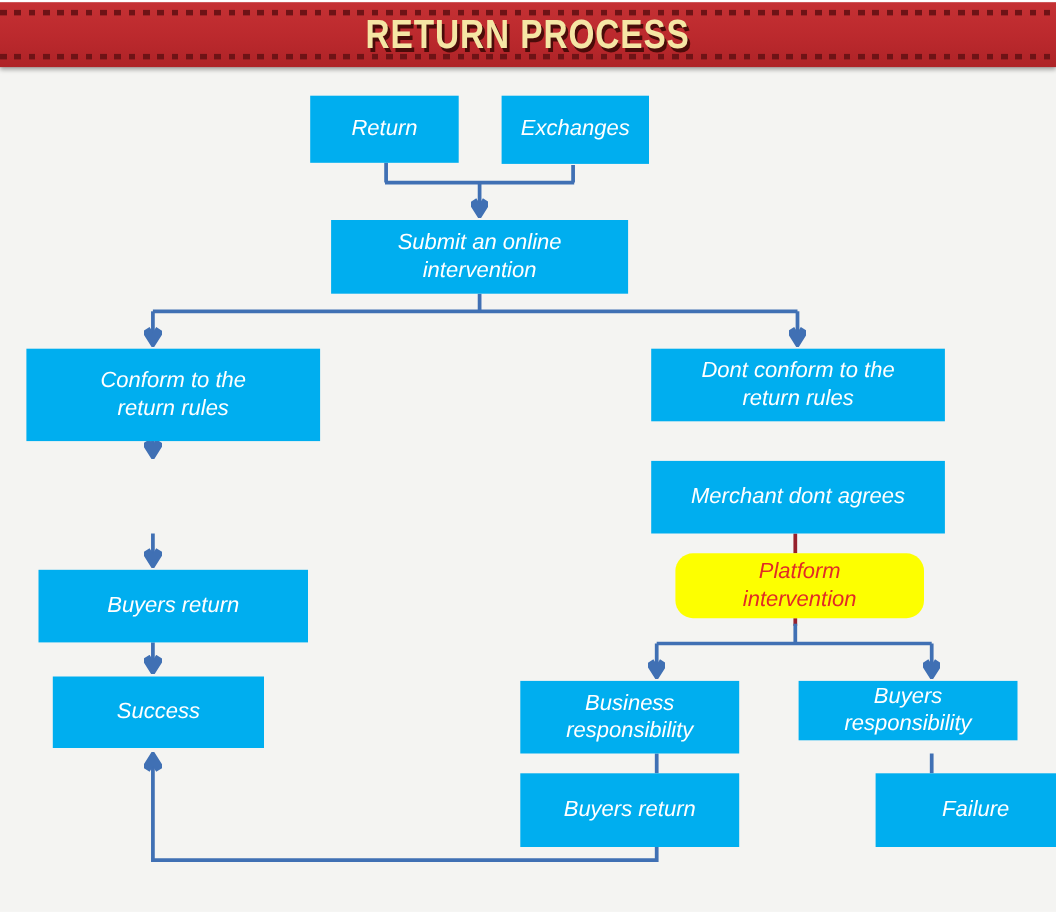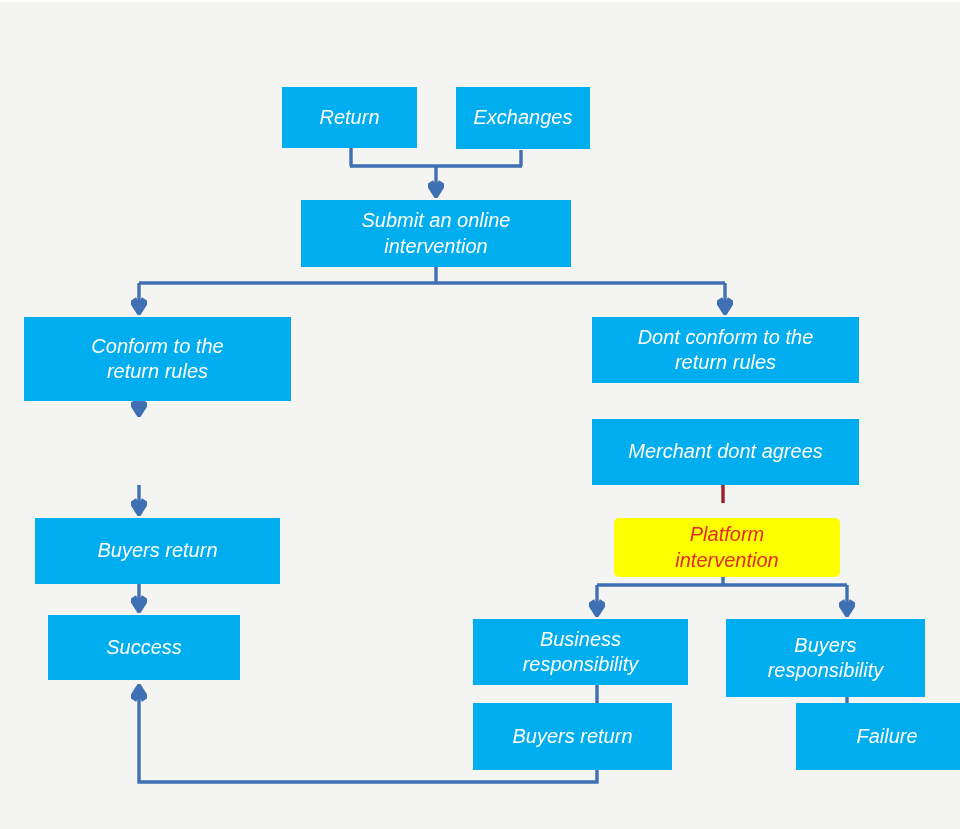--- a/index.html
+++ b/index.html
@@ -45,49 +45,54 @@
     text-shadow:3px 3px 0 var(--banner_text_shadow);
     white-space:nowrap;
   }
   
   .node{
     position:absolute;background:var(--node_fill);color:var(--node_text);
     display:flex;align-items:center;justify-content:center;text-align:center;
     font-size:20px;line-height:1.26;white-space:pre-line;font-style:italic;
   }
   .node.highlight{
-    background:var(--highlight_fill);color:var(--highlight_text);border-radius:5px;margin-top:15px;
+    background:var(--highlight_fill);color:var(--highlight_text);border-radius:16px;
   }
   .n-return{left:282px;top:87px;width:135px;height:61px;}
   .n-exchanges{left:456px;top:87px;width:134px;height:62px;}
   .n-submit{left:301px;top:200px;width:270px;height:67px;}
   .n-conform{left:24px;top:317px;width:267px;height:84px;}
   .n-dont-conform{left:592px;top:317px;width:267px;height:66px;}
   .n-merchant-agrees{left:24px;top:419px;width:267px;height:66px;}
   .n-merchant-dont{left:592px;top:419px;width:267px;height:66px;}
   .n-platform{left:614px;top:503px;width:226px;height:59px;}
-  .n-business-resp{left:473px;top:619px;width:215px;height:66px;}
-  .n-buyers-resp{left:726px;top:619px;width:199px;height:78px;}
+  .n-business-resp{left:473px;top:619px;width:199px;height:66px;}
+  .n-buyers-resp{left:726px;top:619px;width:199px;height:54px;}
   .n-buyers-return-right{left:473px;top:703px;width:199px;height:67px;}
   .n-failure{left:748px;top:703px;width:182px;height:67px;margin-left:48px;}
   .n-buyers-return-left{left:35px;top:518px;width:245px;height:66px;}
   .n-success{left:48px;top:615px;width:192px;height:65px;}
   
   svg.flow{position:absolute;left:0;top:0;width:960px;height:829px;pointer-events:none;}
   svg.flow path{fill:none;stroke:var(--connector);stroke-width:3.4px;}
   svg.flow path.warn{stroke:var(--warn_connector);}
   svg.flow .arrowhead{fill:none;stroke:var(--connector);stroke-width:2.4px;}
 </style>
 </head>
 <body>
 
 <div class="canvas">
 
   <div class="top-strip"></div>
 
+  <div class="banner">
+    <div class="dash-row dash-top"></div>
+    <span class="banner-title">RETURN PROCESS</span>
+    <div class="dash-row dash-bottom"></div>
+  </div>
 
   <svg class="flow" viewBox="0 0 960 829" xmlns="http://www.w3.org/2000/svg">
     <defs>
       <marker id="chev" markerWidth="5.2" markerHeight="4.6" refX="3.4" refY="2.3" orient="auto" markerUnits="strokeWidth">
         <path class="arrowhead" d="M0.6 0.4 L3.6 2.3 L0.6 4.2"></path>
       </marker>
     </defs>
 
     <path d="M351 148 V166 M521 150 V166 M350 166 H522"></path>
     <path d="M436 166 V192" marker-end="url(#chev)"></path>

